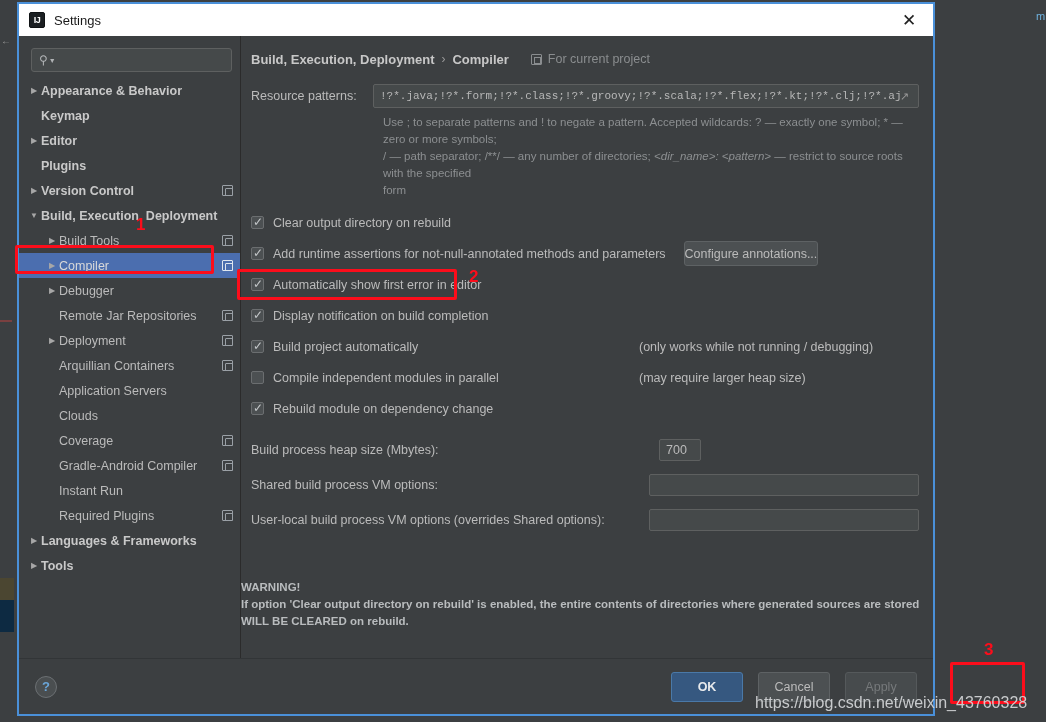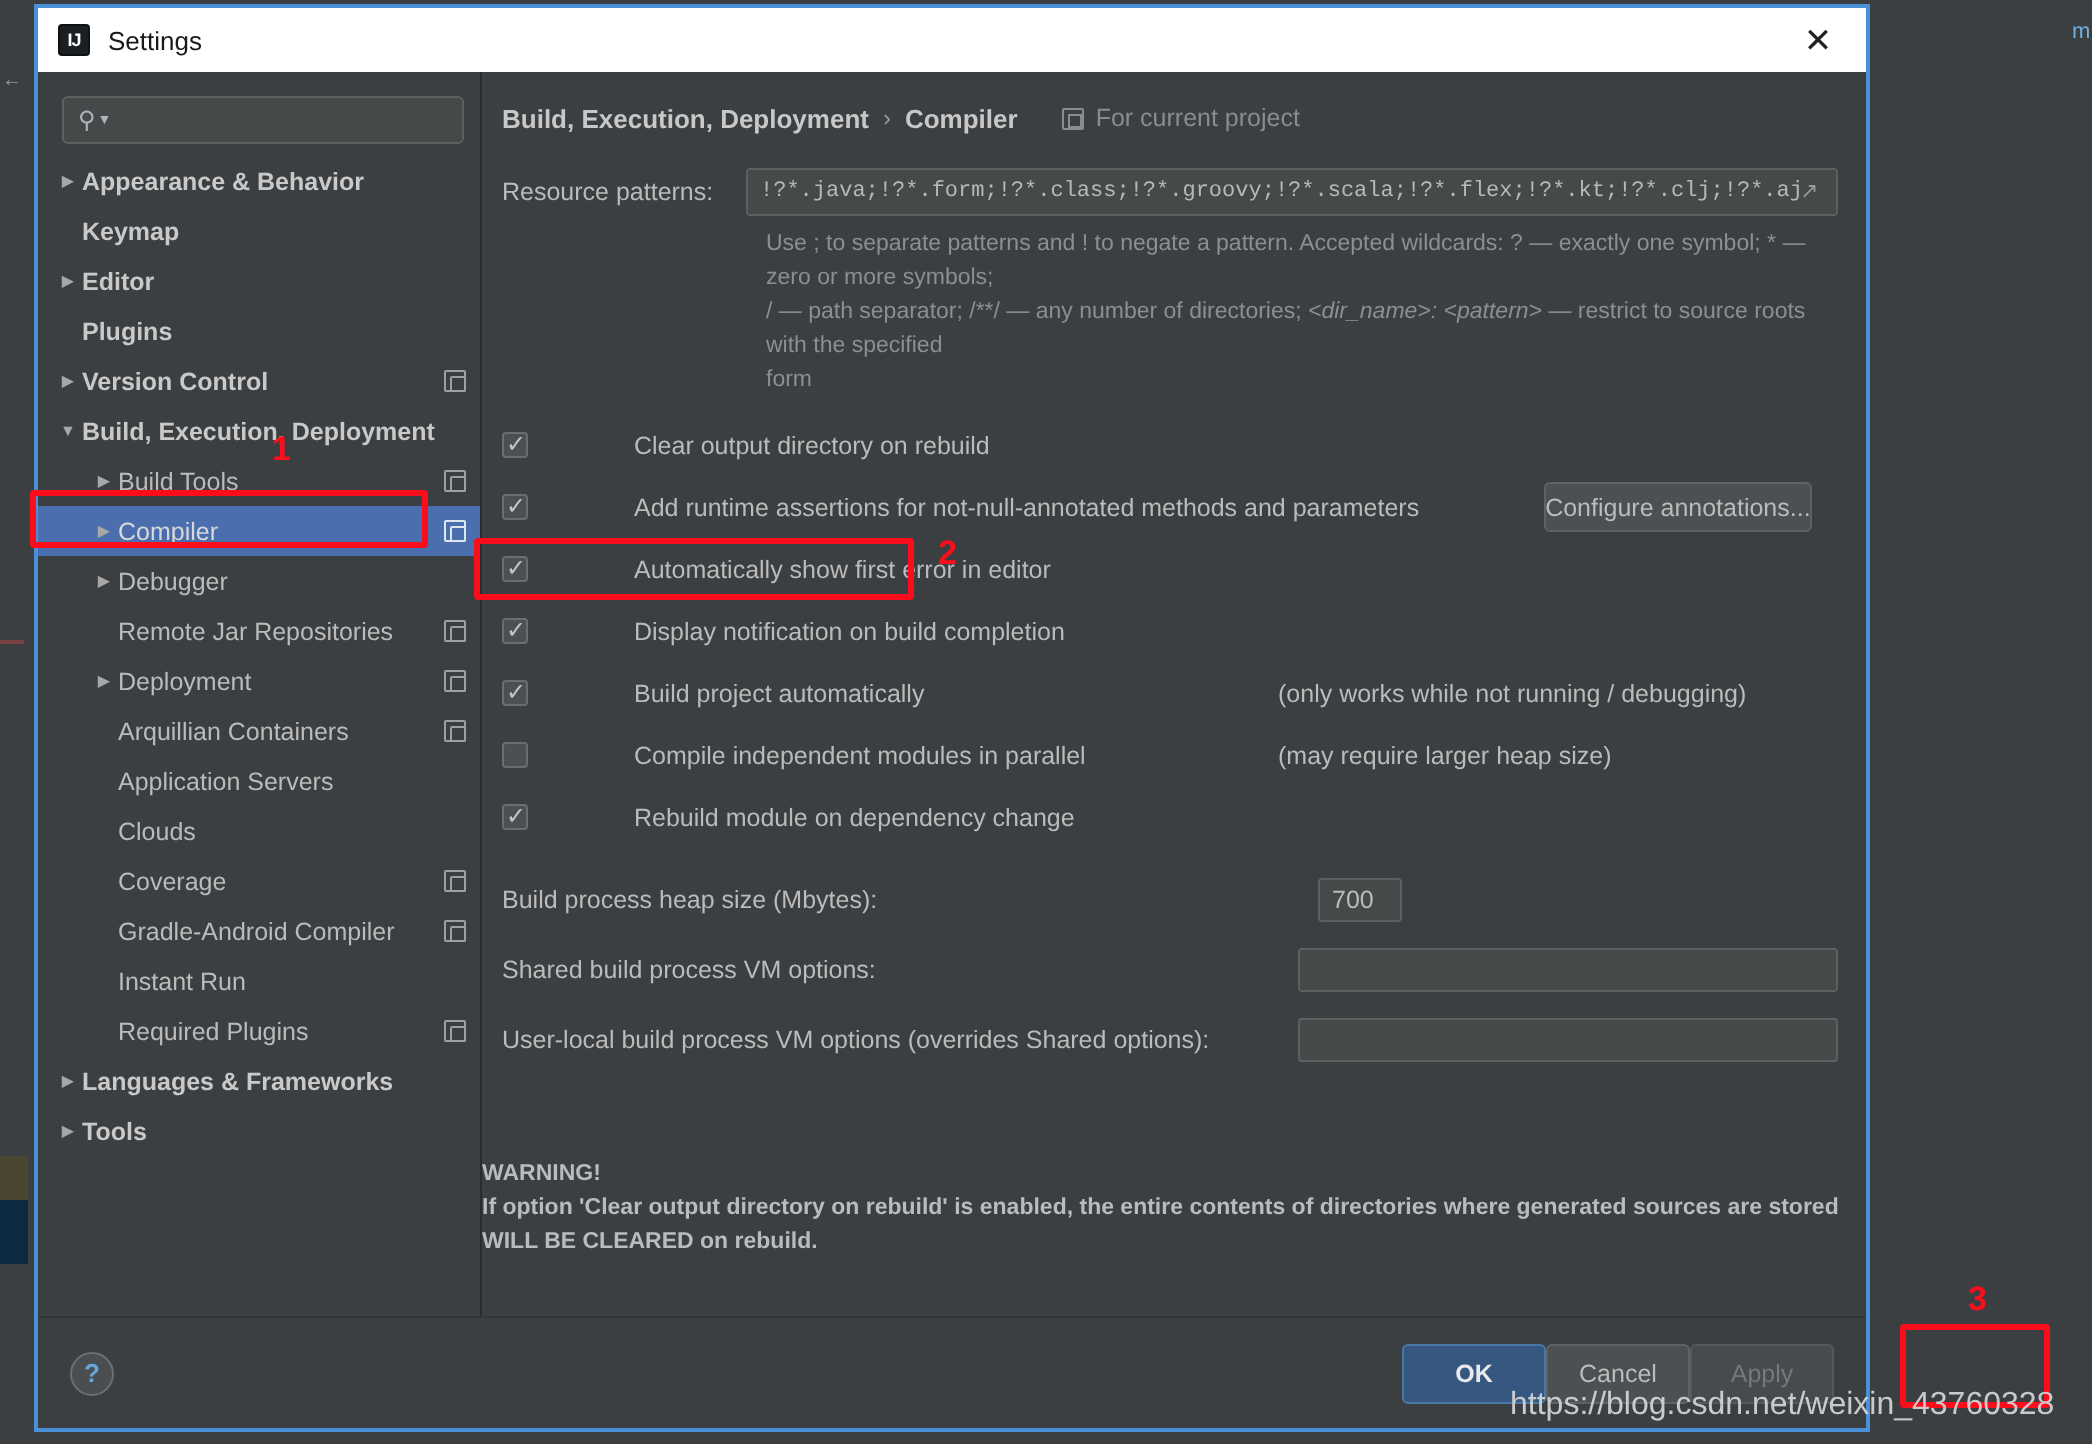--- a/index.html
+++ b/index.html
@@ -143,21 +143,21 @@
     position: absolute; right: 6px; top: 5px; width: 12px; height: 12px;
     color: #9a9a9a; font-size: 11px; line-height: 12px;
   }
   .res-help {
     margin-left: 132px; margin-top: 6px; color: #8c8f91;
     font-size: 11.5px; line-height: 17px; max-width: 660px;
   }
   .res-help i { font-style: italic; }
 
   
-  .cb-row { display: flex; align-items: center; height: 31px; position: relative; gap: 44px; }
+  .cb-row { display: flex; align-items: center; height: 31px; position: relative; }
   .cb {
     width: 13px; height: 13px; flex: 0 0 13px;
     border: 1px solid #6b6e70; background: #4c5052;
     border-radius: 2px; position: relative; margin-right: 9px;
   }
   .cb.checked::after {
     content: "\2713"; position: absolute; left: 1px; top: -2px;
     color: #c3c6c8; font-size: 12px; line-height: 14px;
   }
   .cb-label { color: #bbbbbb; font-size: 12.5px; white-space: nowrap; }
@@ -196,21 +196,21 @@
     flex: 0 0 56px; height: 56px; background: #3c3f41;
     border-top: 1px solid #323537;
     display: flex; align-items: center; position: relative;
   }
   #help-btn {
     margin-left: 16px; width: 22px; height: 22px; border-radius: 50%;
     border: 1px solid #6c7073; background: #4a4e50;
     color: #6aa5d8; font-size: 13px; font-weight: bold;
     display: flex; align-items: center; justify-content: center; cursor: pointer;
   }
-  #btn-group { position: absolute; right: 16px; display: flex; align-items: center; gap: 0;}
+  #btn-group { position: absolute; right: 16px; display: flex; align-items: center; gap: 15px;}
   .dlg-btn {
     height: 30px; min-width: 72px; padding: 0 14px;
     border-radius: 3px; font-size: 12.5px;
     display: flex; align-items: center; justify-content: center;
     cursor: pointer;
   }
   .dlg-btn.primary { background: #365880; border: 1px solid #4a79a8; color: #e8eaec; font-weight: bold; }
   .dlg-btn.normal  { background: #4c5052; border: 1px solid #5e6264; color: #bbbbbb; }
   .dlg-btn.disabled{ background: #474b4d; border: 1px solid #55595b; color: #76797b; }
 

